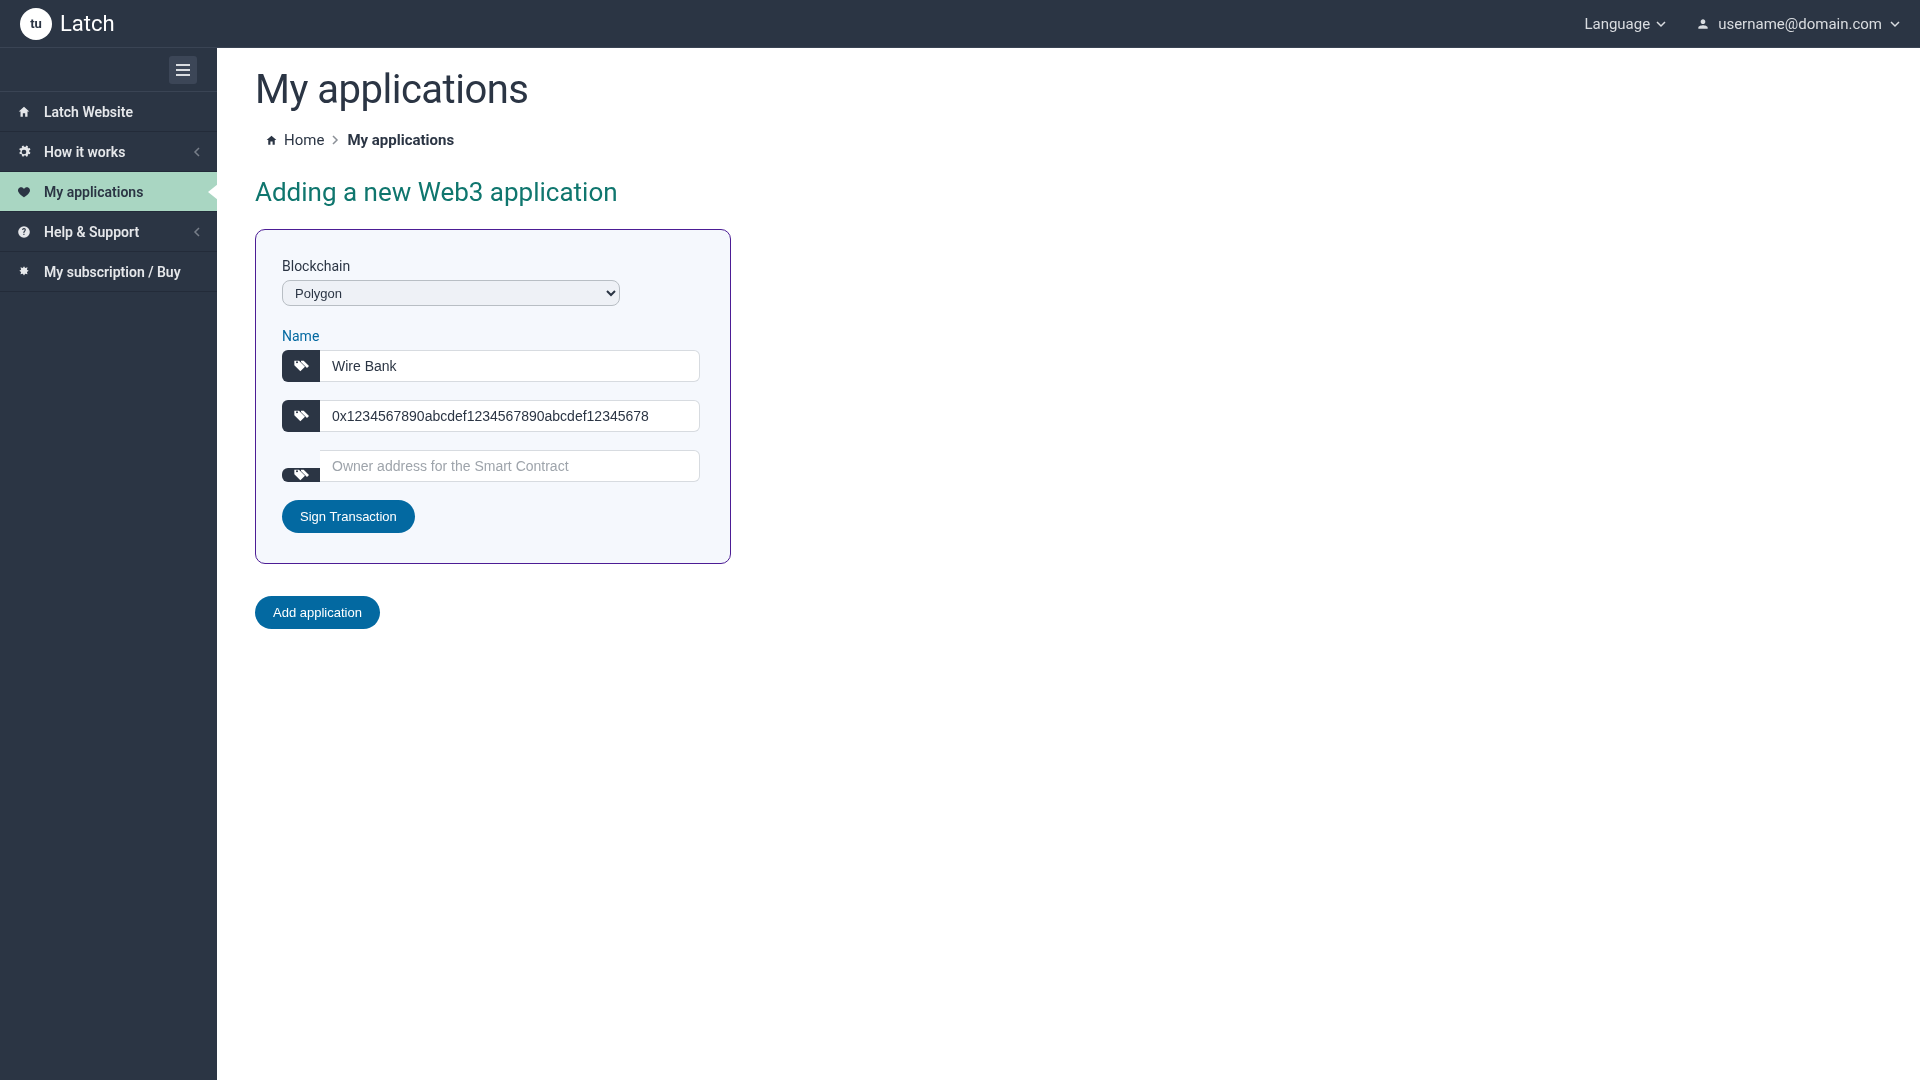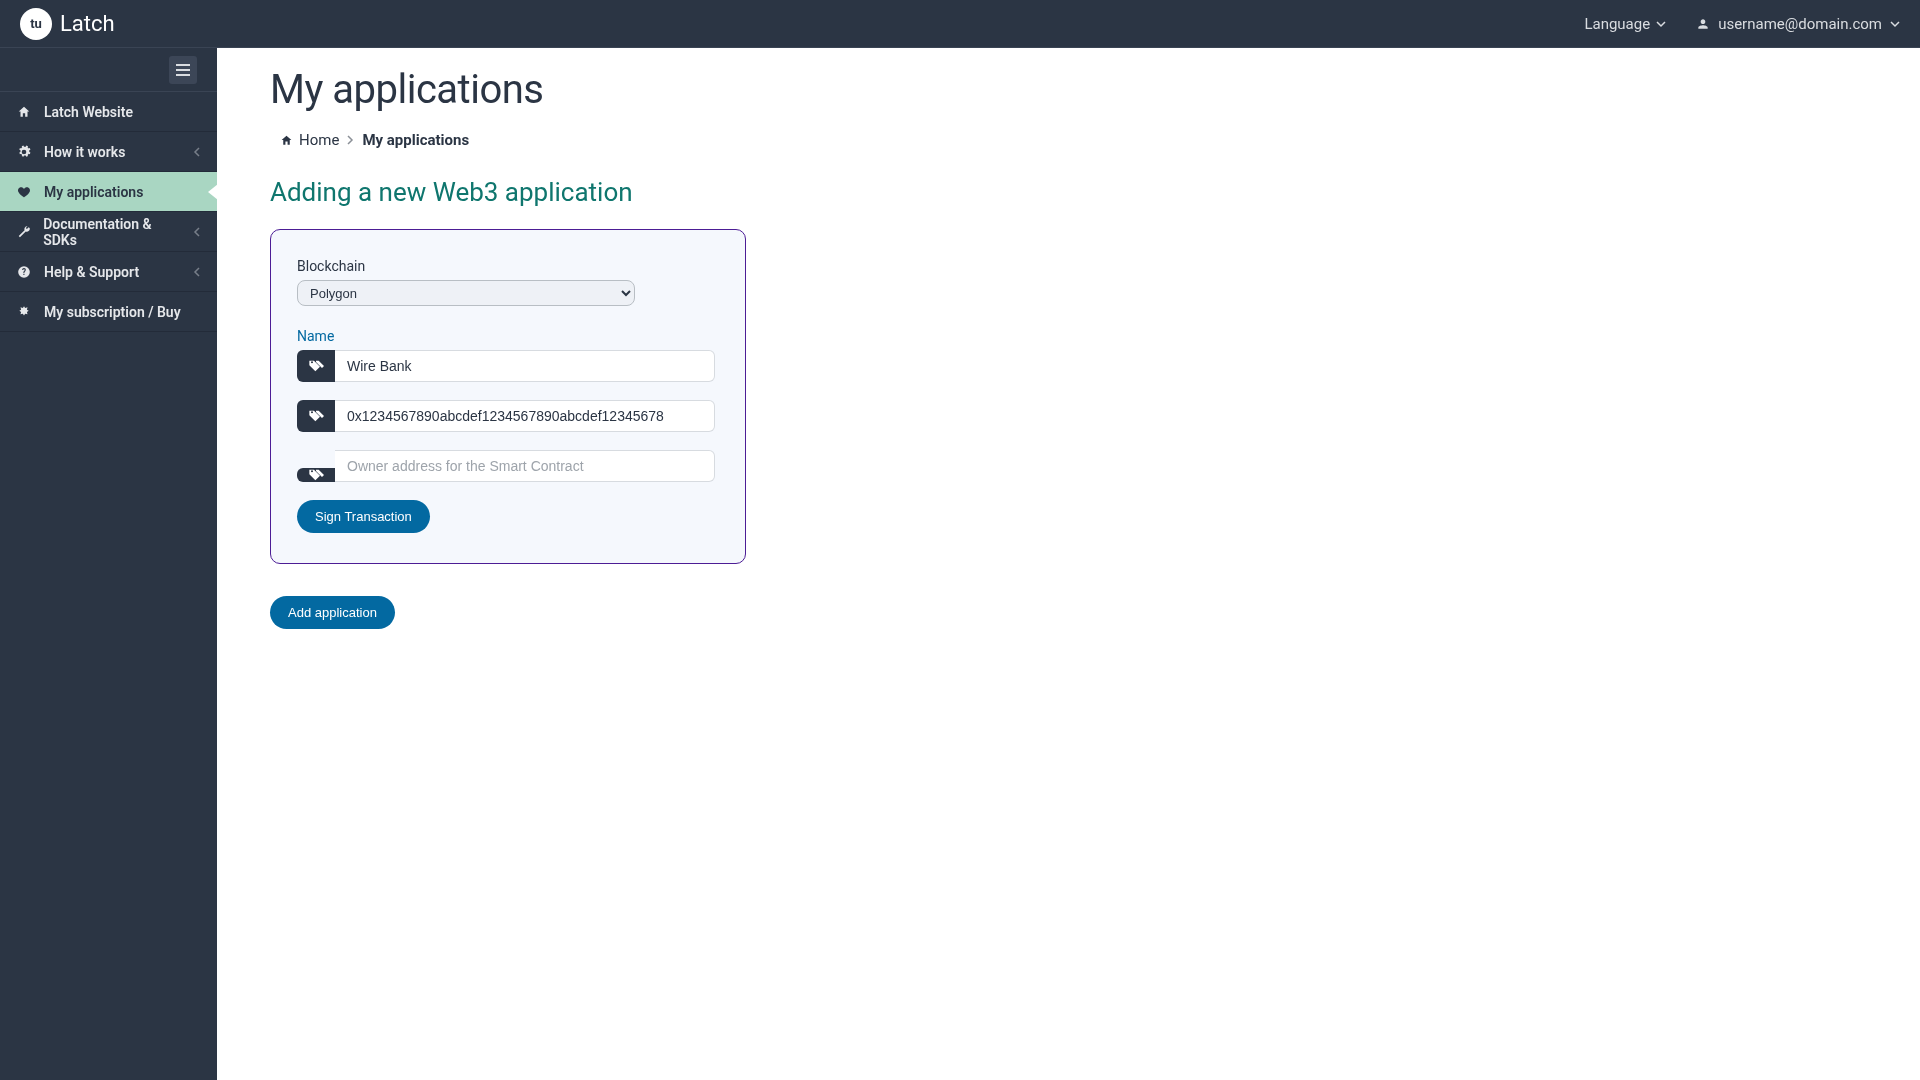--- a/index.html
+++ b/index.html
@@ -8,21 +8,21 @@
 
 .topbar { height: 48px; background: #2b3544; display: flex; align-items: center; justify-content: space-between; padding: 0 20px; border-bottom: 1px solid #3a4454; }
 .brand { display: flex; align-items: center; gap: 8px; }
 .brand-logo { width: 32px; height: 32px; background: #fff; border-radius: 50%; display: flex; align-items: center; justify-content: center; color: #2b3544; font-weight: 700; font-size: 13px; }
 .brand-name { color: #fff; font-size: 22px; font-weight: 400; }
 .topbar-right { display: flex; gap: 30px; color: #d9dce0; font-size: 15px; }
 .topbar-item { display: flex; align-items: center; gap: 6px; cursor: pointer; }
 .user-section { display: flex; align-items: center; gap: 8px; }
 
 
-.layout { display: flex; min-height: calc(100vh - 48px); gap: 15px; }
+.layout { display: flex; min-height: calc(100vh - 48px); }
 
 
 .sidebar { width: 217px; background: #2b3544; color: #e5e7ea; flex-shrink: 0; }
 .sidebar-toggle-row { height: 44px; display: flex; align-items: center; justify-content: flex-end; padding-right: 20px; border-bottom: 1px solid #3a4454;}
 .sidebar-toggle { width: 28px; height: 28px; background: #3c4657; display: flex; align-items: center; justify-content: center; border-radius: 3px; cursor: pointer; }
 .nav-item { height: 40px; display: flex; align-items: center; padding: 0 16px; font-size: 14px; font-weight: 600; border-bottom: 1px solid #232b39; gap: 12px; cursor: pointer; position: relative; }
 .nav-item .icon-slot { width: 16px; display: flex; justify-content: center; }
 .nav-item .chev { margin-left: auto; opacity: .6; }
 .nav-item.active { background: #a9d6c2; color: #2b3544; }
 .nav-item.active::after { content:""; position:absolute; right:-1px; top:50%; transform:translateY(-50%); width:0; height:0; border-top:8px solid transparent; border-bottom:8px solid transparent; border-right:10px solid #fff; }
@@ -122,33 +122,20 @@
 
     <div class="nav-item active">
       <span class="icon-slot">
         <svg width="14" height="14" viewBox="0 0 24 24" fill="#2b3544">
             <path d="M12 21s-8-5-10-10c-1-3 1-7 5-7 2 0 4 1 5 3 1-2 3-3 5-3 4 0 6 4 5 7-2 5-10 10-10 10z"></path>
           </svg>
       </span>
       <span>My applications</span>
     </div>
 
-    <div class="nav-item">
-      <span class="icon-slot">
-        <svg width="14" height="14" viewBox="0 0 24 24" fill="#e5e7ea">
-            <path d="M22 6a5 5 0 01-7 5L5 21l-2-2L13 9a5 5 0 015-7l-3 3 2 2 3-3a5 5 0 012 2z"></path>
-          </svg>
-      </span>
-      <span>Documentation &amp; SDKs</span>
-      <span class="chev">
-        <svg width="8" height="10" viewBox="0 0 8 10">
-            <path d="M6 1 L2 5 L6 9" stroke="#aab0b8" stroke-width="1.5" fill="none"></path>
-          </svg>
-      </span>
-    </div>
 
     <div class="nav-item">
       <span class="icon-slot">
         <svg width="14" height="14" viewBox="0 0 24 24" fill="#e5e7ea">
             <circle cx="12" cy="12" r="10"></circle>
             <text x="12" y="17" text-anchor="middle" font-size="14" fill="#2b3544" font-weight="bold">?</text>
           </svg>
       </span>
       <span>Help &amp; Support</span>
       <span class="chev">

